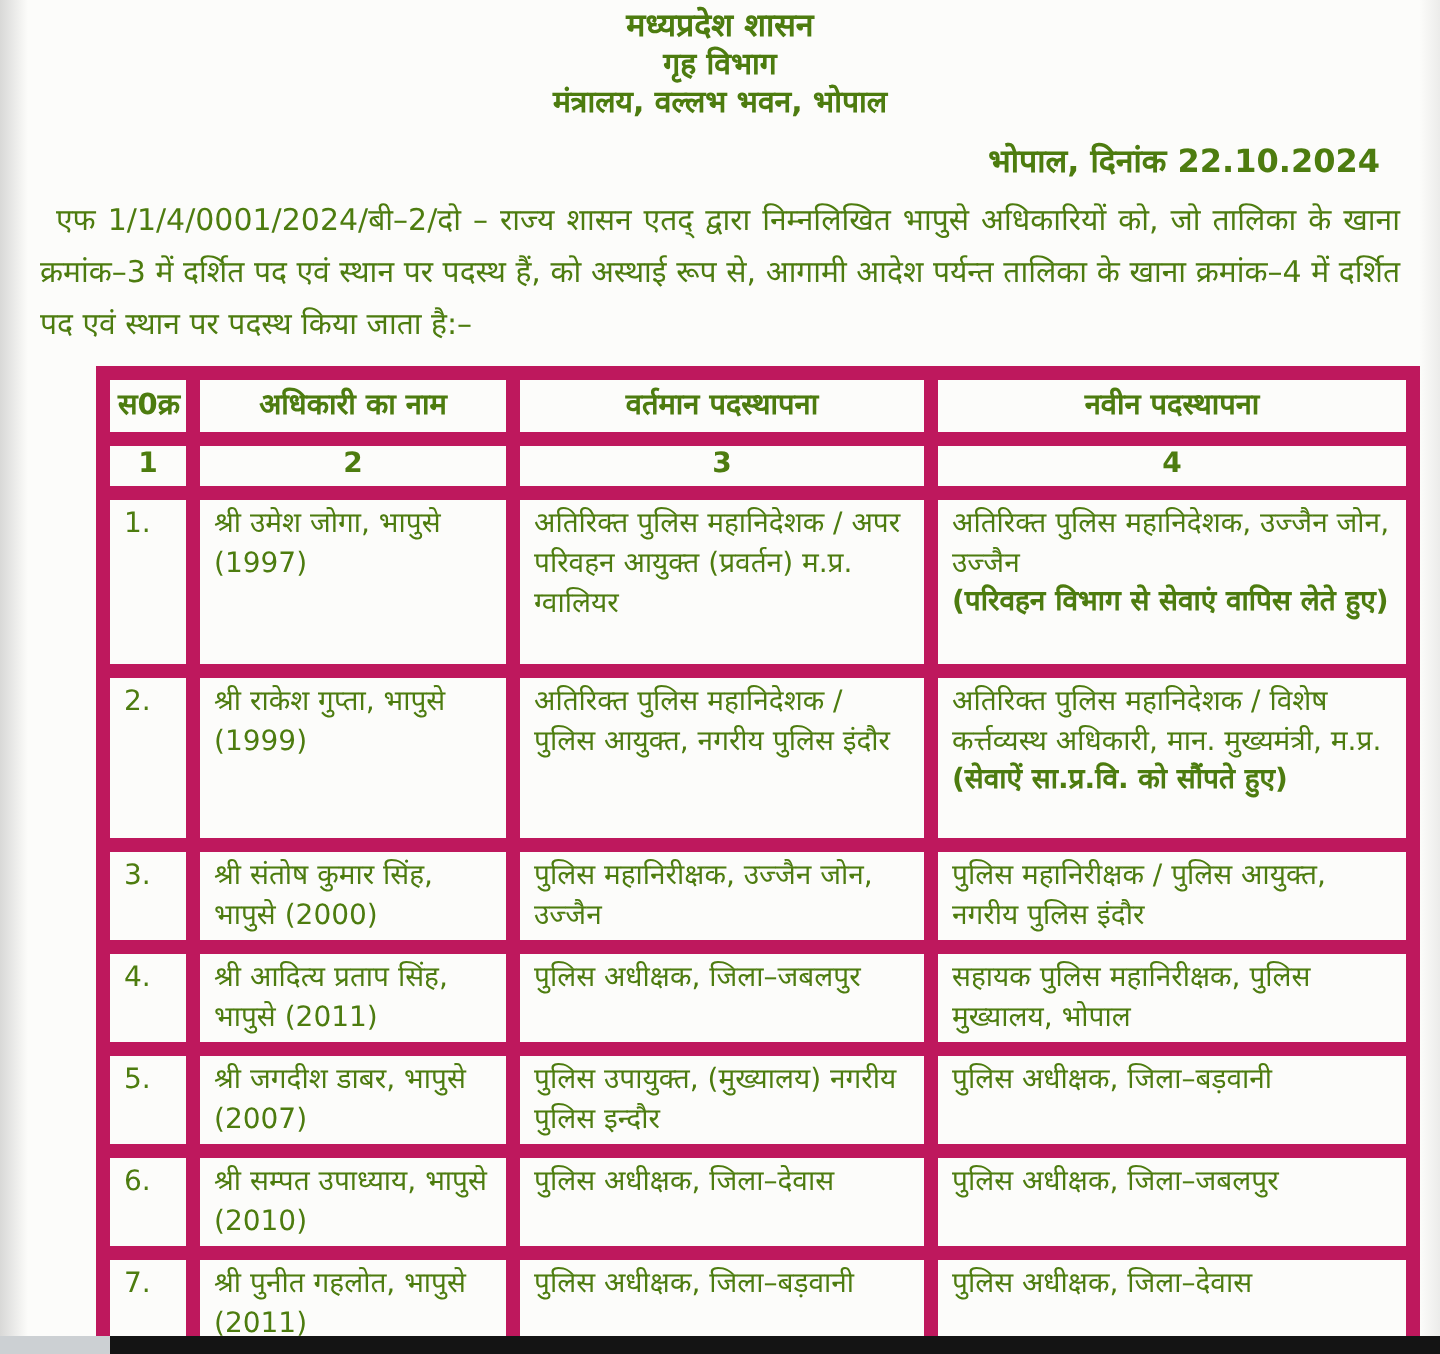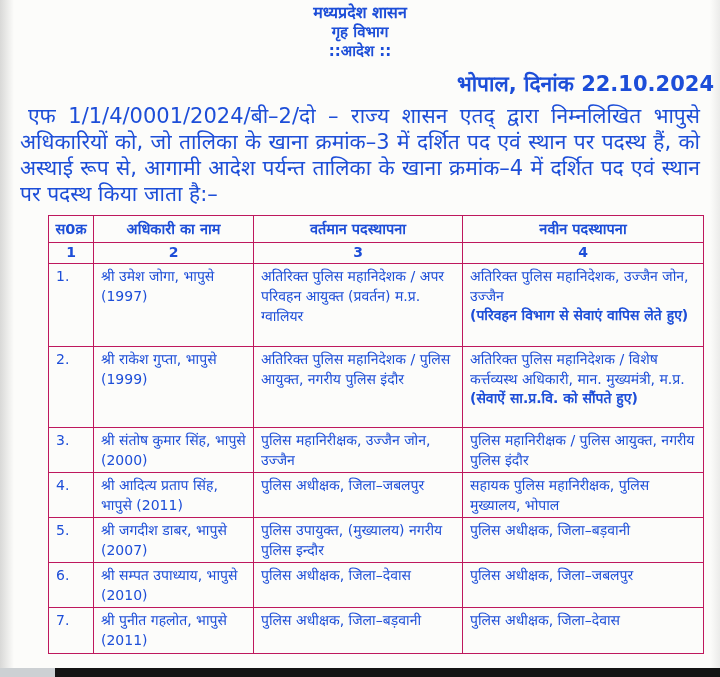--- a/index.html
+++ b/index.html
@@ -7,21 +7,21 @@
     padding: 0;
     background: #e9e9e9;
     font-family: "DejaVu Sans", "Liberation Sans", sans-serif;
   }
   .page {
     position: relative;
     width: 720px;
     height: 677px;
     margin: 0 auto;
     background: #fcfcfa;
-    color: #1d4ed8;
+    color: #4d7c0f;
     overflow: hidden;
     box-sizing: border-box;
   }
   
   .edge-left {
     position: absolute; left: 0; top: 0; bottom: 0; width: 14px;
     background: linear-gradient(to right, rgba(150,150,150,0.35), rgba(150,150,150,0));
     pointer-events: none;
   }
   .edge-right {
@@ -43,50 +43,50 @@
     text-align: center;
     font-weight: bold;
     line-height: 19.5px;
   }
   .letterhead .lh1 { font-size: 16px; }
   .letterhead .lh2, .letterhead .lh3, .letterhead .lh4 { font-size: 15px; }
 
   .date-line {
     text-align: right;
     font-weight: bold;
-    font-size: 21px;
-    padding-right: 6px;
+    font-size: 16px;
+    padding-right: 30px;
     margin-top: 7px;
   }
 
   .order-para {
     margin: 6px 20px 8px 20px;
     width: 680px;
     box-sizing: border-box;
-    font-size: 21px;
+    font-size: 15px;
     line-height: 26px;
     text-align: justify;
     text-indent: 8px;
   }
 
   table.transfer {
     border-collapse: collapse;
     margin-left: 48px;
     width: 655px;
     table-layout: fixed;
     font-size: 14px;
     line-height: 20px;
   }
   table.transfer col.c1 { width: 45px; }
   table.transfer col.c2 { width: 160px; }
   table.transfer col.c3 { width: 209px; }
   table.transfer col.c4 { width: 241px; }
 
   table.transfer th, table.transfer td {
-    border: 1px solid #be185d;
+    border: 7px solid #be185d;
     padding: 2px 7px;
     vertical-align: top;
     overflow: hidden;
   }
   table.transfer thead th {
     font-weight: bold;
     text-align: center;
     font-size: 14.5px;
     padding: 3px 4px;
   }
@@ -113,21 +113,21 @@
 </head>
 <body>
 
 <div class="page">
   <div class="edge-left"></div>
   <div class="edge-right"></div>
 
   <div class="letterhead">
     <div class="lh1">मध्यप्रदेश शासन</div>
     <div class="lh2">गृह विभाग</div>
-    <div class="lh4">::आदेश ::</div>
+    <div class="lh3">मंत्रालय, वल्लभ भवन, भोपाल</div>
   </div>
 
   <div class="date-line">भोपाल, दिनांक 22.10.2024</div>
 
   <p class="order-para">एफ 1/1/4/0001/2024/बी–2/दो – राज्य शासन एतद् द्वारा निम्नलिखित भापुसे अधिकारियों को, जो तालिका के खाना क्रमांक–3 में दर्शित पद एवं स्थान पर पदस्थ हैं, को अस्थाई रूप से, आगामी आदेश पर्यन्त तालिका के खाना क्रमांक–4 में दर्शित पद एवं स्थान पर पदस्थ किया जाता है:–</p>
 
   <table class="transfer">
     <colgroup>
       <col class="c1">
         <col class="c2">

